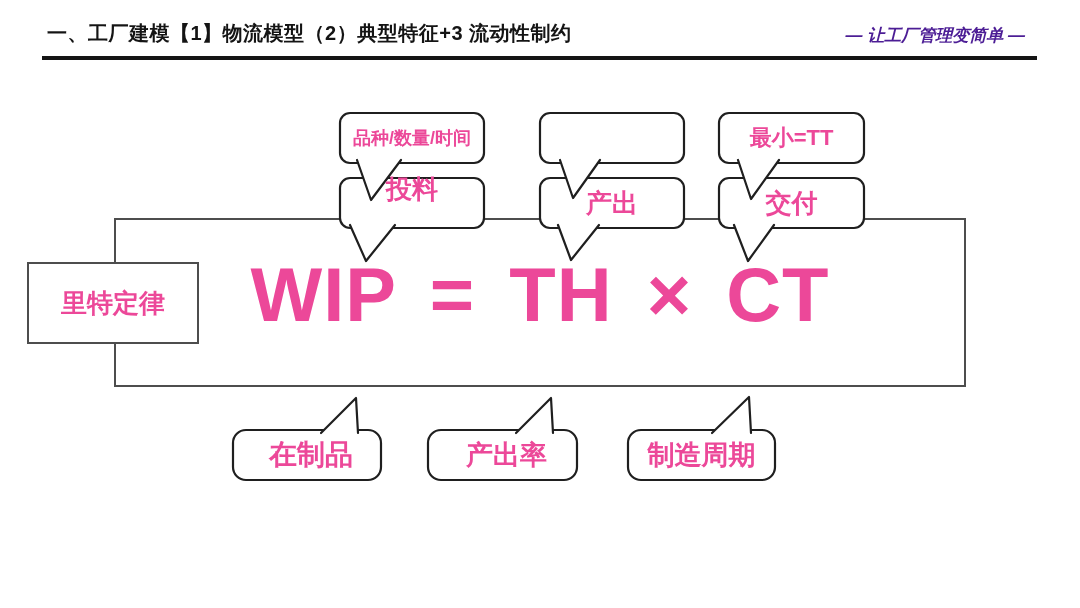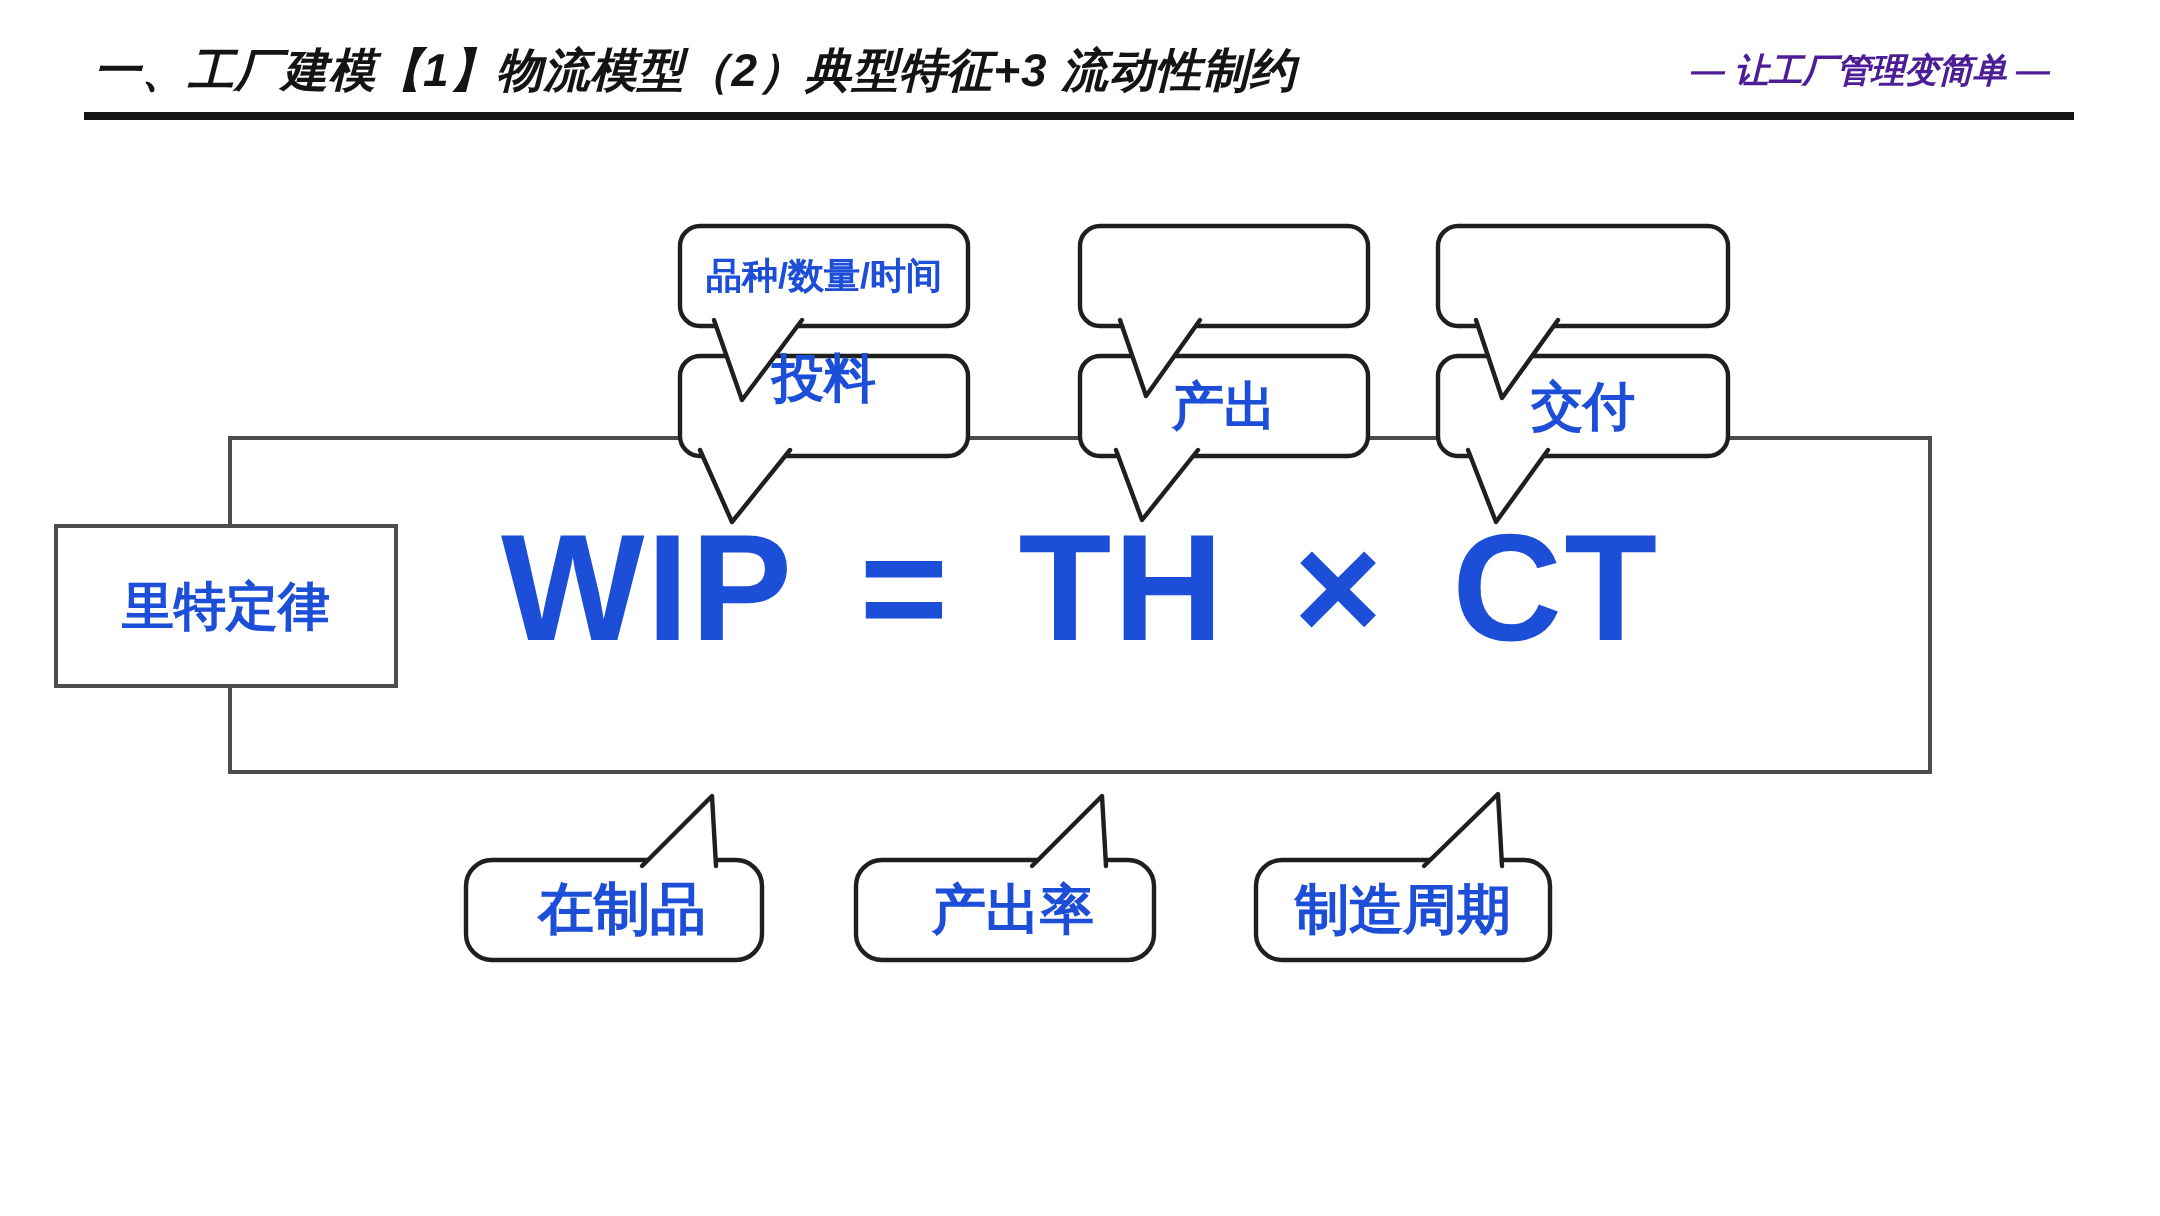--- a/index.html
+++ b/index.html
@@ -11,26 +11,25 @@
     width: 1080px;
     height: 608px;
     background: #ffffff;
     overflow: hidden;
   }
 
   
   .header-title {
     position: absolute;
     left: 47px; top: 20px;
-    font-size: 23px;
+    font-size: 20px;
     font-weight: bold;
     color: #141414;
     letter-spacing: 0.5px;
     white-space: nowrap;
-    font-style: italic;
   }
   .header-slogan {
     position: absolute;
     right: 55px; top: 24px;
     font-size: 17px;
     font-weight: bold;
     font-style: italic;
     color: #4c1d95;
     white-space: nowrap;
   }
@@ -48,21 +47,21 @@
     left: 0; top: 0;
     width: 1080px; height: 608px;
   }
 
   .txt {
     position: absolute;
     display: flex;
     align-items: center;
     justify-content: center;
     text-align: center;
-    color: #1d4ed8;
+    color: #ec4899;
     font-weight: bold;
     white-space: nowrap;
   }
 
   .law-label     { left: 28px;  top: 263px; width: 170px; height: 80px; font-size: 26px; }
   .formula-text  { left: 115px; top: 219px; width: 850px; height: 167px;
                    font-size: 76px; padding-bottom: 16px; letter-spacing: 1px;
                    word-spacing: 12px; }
 
   .note-1  { left: 340px; top: 113px; width: 144px; height: 50px; font-size: 18px; }
@@ -115,20 +114,21 @@
 
     <rect x="628" y="430" width="147" height="50" rx="13" fill="#ffffff" stroke="#1f1f1f" stroke-width="2.2"></rect>
     <path d="M 712,433 L 749,397 L 751,433" fill="#ffffff" stroke="#1f1f1f" stroke-width="2.2" stroke-linejoin="round" stroke-linecap="round"></path>
   </svg>
 
   <div class="txt law-label">里特定律</div>
 
   <div class="txt formula-text">WIP = TH × CT</div>
 
   <div class="txt note-1">品种/数量/时间</div>
+  <div class="txt note-3">最小=TT</div>
 
   <div class="txt label-1">投料</div>
   <div class="txt label-3">交付</div>
   <div class="txt label-2">产出</div>
 
   <div class="txt bottom-1">在制品</div>
   <div class="txt bottom-2">产出率</div>
   <div class="txt bottom-3">制造周期</div>
 
 </div>

